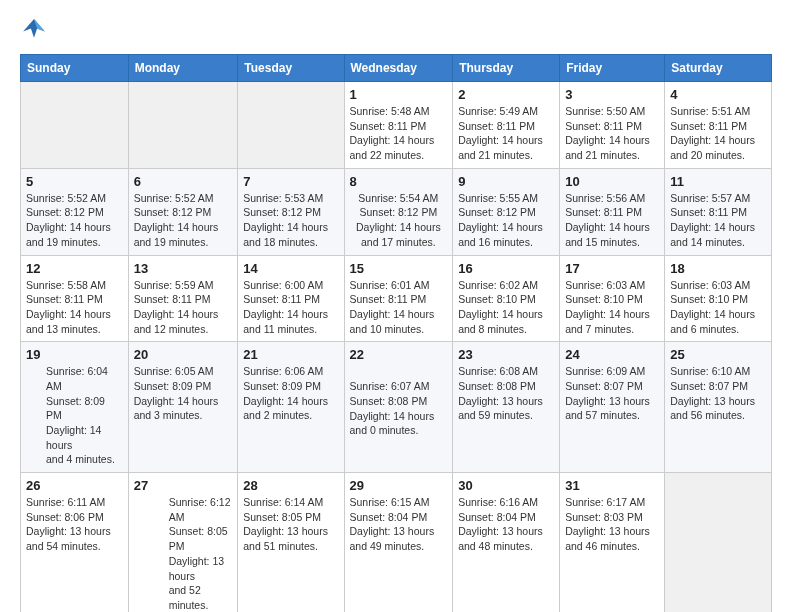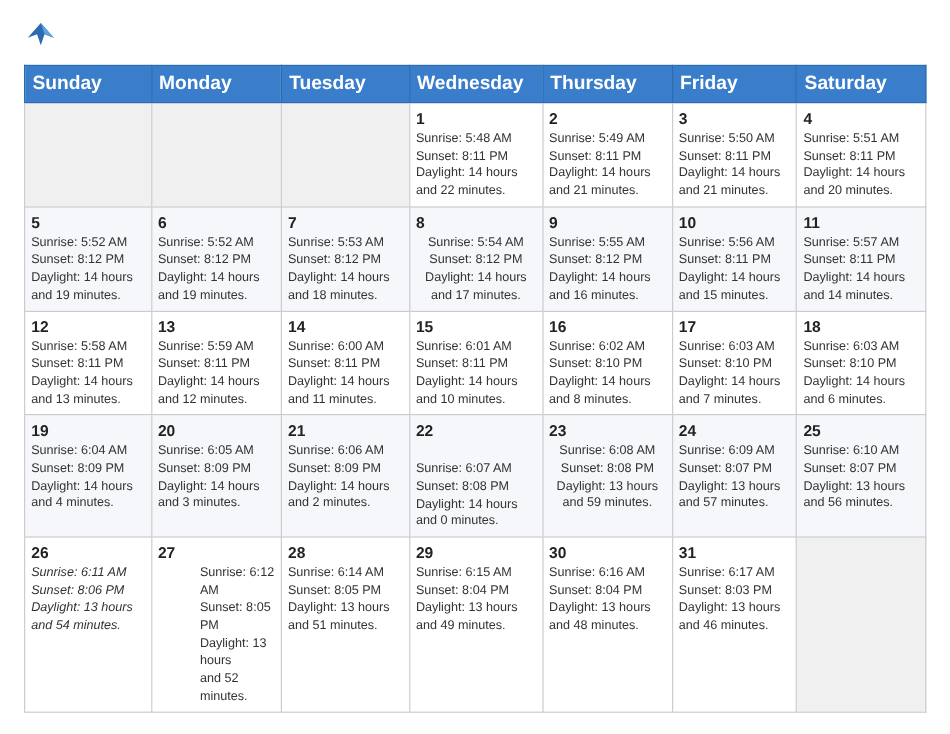--- a/index.html
+++ b/index.html
@@ -48,21 +48,21 @@
     table {
       width: 100%;
       border-collapse: collapse;
       font-size: 11px;
     }
     thead tr th {
       background: #3a7ecb;
       color: #fff;
       text-align: left;
       padding: 6px 6px;
-      font-size: 16px;
+      font-size: 12px;
       font-weight: bold;
       border: 1px solid #2b6cb0;
     }
     tbody tr td {
       border: 1px solid #ccc;
       vertical-align: top;
       padding: 5px 5px;
       height: 80px;
       width: 113px;
       background: #fff;
@@ -249,21 +249,21 @@
           <div class="day-num">18</div>
           <div class="day-info" style="white-space: pre-line;">Sunrise: 6:03 AM
 Sunset: 8:10 PM
 Daylight: 14 hours
 and 6 minutes.</div>
         </td>
       </tr>
       <tr>
         <td>
           <div class="day-num">19</div>
-          <div class="day-info" style="white-space: pre-line;">Sunrise: 6:04 AM
+          <div class="day-info" style="white-space: pre-line; margin-left: 20px;">Sunrise: 6:04 AM
 Sunset: 8:09 PM
 Daylight: 14 hours
 and 4 minutes.</div>
         </td>
         <td>
           <div class="day-num">20</div>
           <div class="day-info" style="white-space: pre-line;">Sunrise: 6:05 AM
 Sunset: 8:09 PM
 Daylight: 14 hours
 and 3 minutes.</div>
@@ -277,21 +277,21 @@
         </td>
         <td>
           <div class="day-num">22</div>
           <div class="day-info" style="white-space: pre-line; margin-top: 17px;">Sunrise: 6:07 AM
 Sunset: 8:08 PM
 Daylight: 14 hours
 and 0 minutes.</div>
         </td>
         <td>
           <div class="day-num">23</div>
-          <div class="day-info" style="white-space: pre-line; text-align: center;">Sunrise: 6:08 AM
+          <div class="day-info" style="white-space: pre-line;">Sunrise: 6:08 AM
 Sunset: 8:08 PM
 Daylight: 13 hours
 and 59 minutes.</div>
         </td>
         <td>
           <div class="day-num">24</div>
           <div class="day-info" style="white-space: pre-line;">Sunrise: 6:09 AM
 Sunset: 8:07 PM
 Daylight: 13 hours
 and 57 minutes.</div>
@@ -300,21 +300,21 @@
           <div class="day-num">25</div>
           <div class="day-info" style="white-space: pre-line;">Sunrise: 6:10 AM
 Sunset: 8:07 PM
 Daylight: 13 hours
 and 56 minutes.</div>
         </td>
       </tr>
       <tr>
         <td>
           <div class="day-num">26</div>
-          <div class="day-info" style="white-space: pre-line; font-style: italic;">Sunrise: 6:11 AM
+          <div class="day-info" style="white-space: pre-line;">Sunrise: 6:11 AM
 Sunset: 8:06 PM
 Daylight: 13 hours
 and 54 minutes.</div>
         </td>
         <td>
           <div class="day-num">27</div>
           <div class="day-info" style="white-space: pre-line; margin-left: 35px;">Sunrise: 6:12 AM
 Sunset: 8:05 PM
 Daylight: 13 hours
 and 52 minutes.</div>

